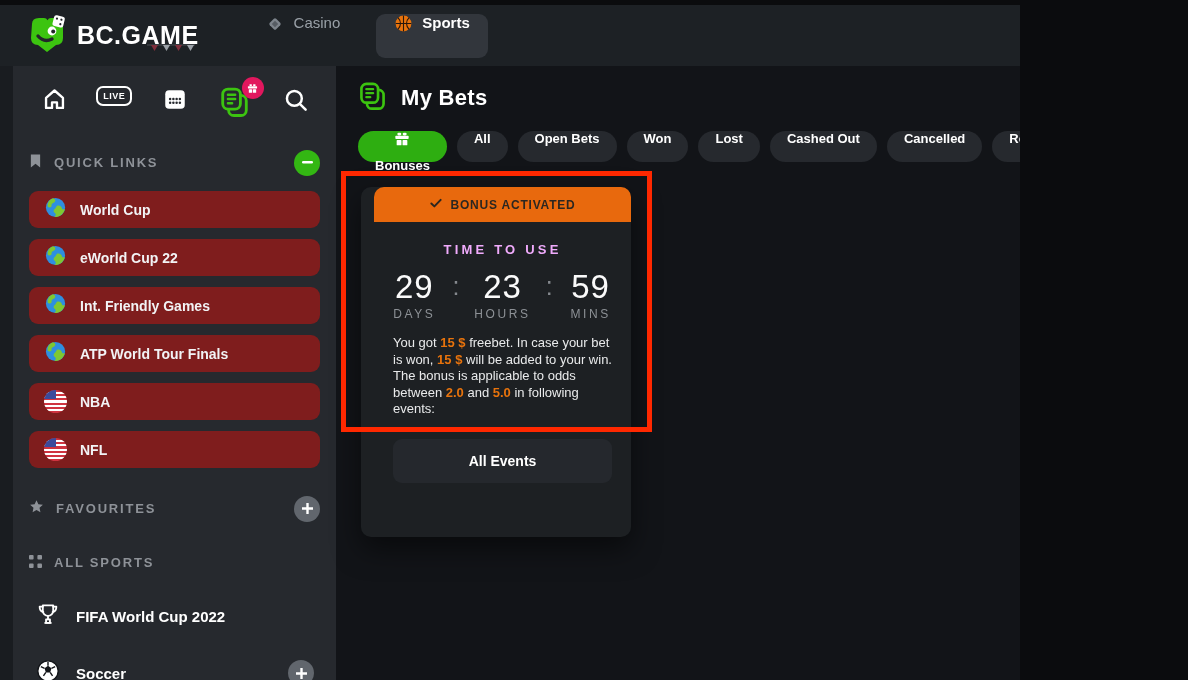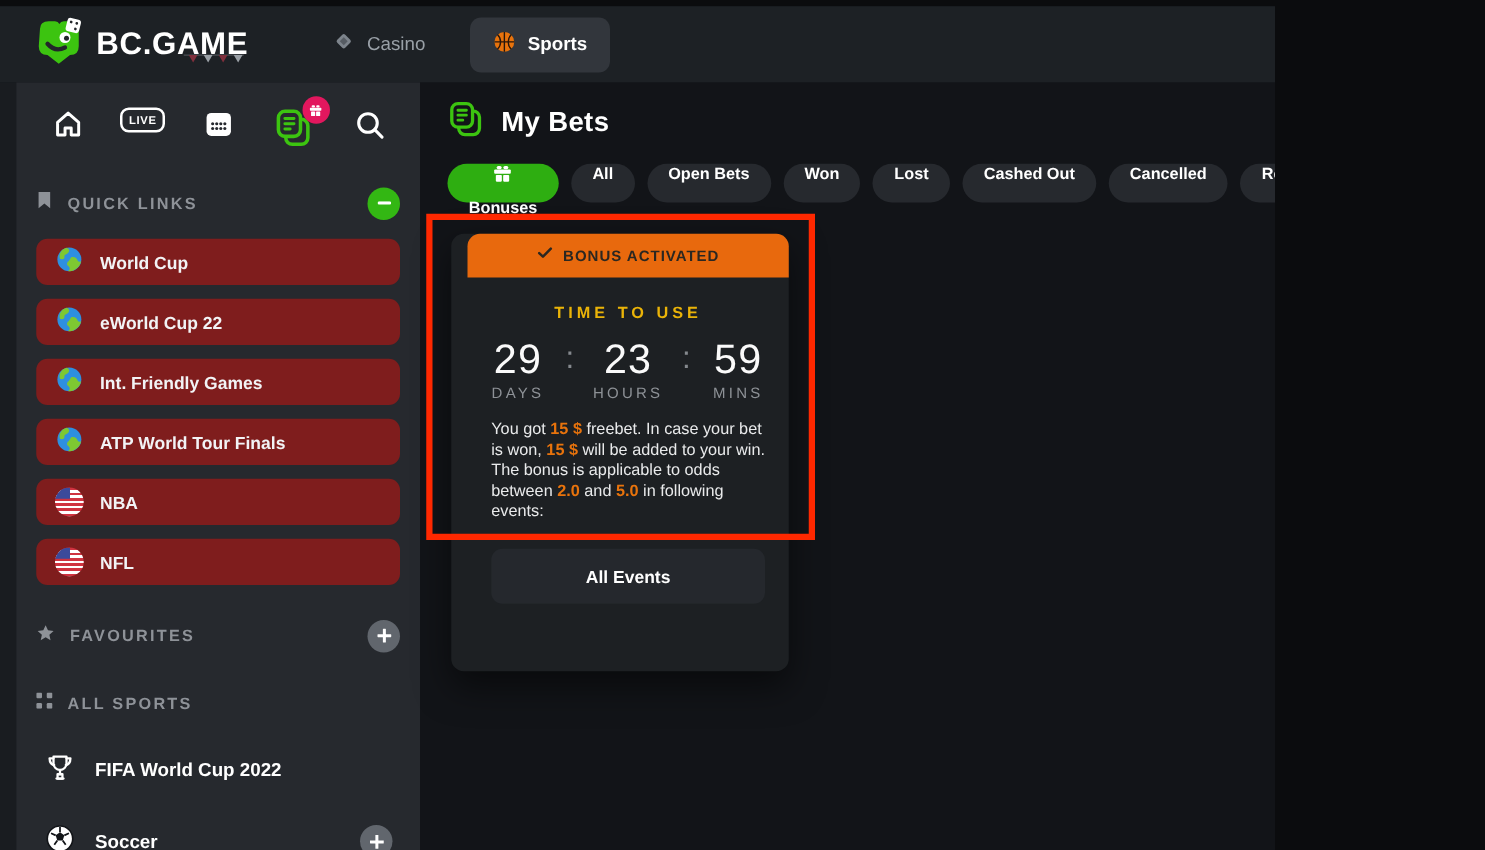--- a/index.html
+++ b/index.html
@@ -7,21 +7,21 @@
   body { font-family:"Liberation Sans", sans-serif; }
   .screen { position:relative; width:1020px; height:680px; background:#121418; overflow:hidden; }
 
   
   .top-strip { position:absolute; left:0; top:0; width:100%; height:5px; background:#0b0c0e; }
   .topbar { position:absolute; left:0; top:5px; width:100%; height:61px; background:#1d2125; display:flex; align-items:center; }
   .logo { display:flex; align-items:center; gap:9px; margin-left:26px; cursor:pointer; }
   .brand-wrap { position:relative; }
   .brand { color:#fff; font-size:25px; font-weight:700; letter-spacing:.5px; }
   .bunting { position:absolute; right:2px; bottom:-7px; }
-  .tab { display:flex; align-items:center; gap:9px; height:44px; padding:0 18px; border-radius:9px; cursor:pointer; }
+  .tab { display:flex; gap:9px; height:44px; padding:0 18px; border-radius:9px; cursor:pointer; }
   .tab-casino { margin-left:48px; }
   .tab-casino .tab-label { color:#99a0a7; font-size:15px; font-weight:400; }
   .tab-sports { margin-left:18px; background:#32363c; }
   .tab-sports .tab-label { color:#fff; font-size:15px; font-weight:700; }
 
   
   .left-strip { position:absolute; left:0; top:66px; width:13px; bottom:0; background:#191c20; }
   .sidebar { position:absolute; left:13px; top:66px; width:323px; bottom:0; background:#26292e; padding:0 16px; overflow:hidden; }
   .icon-row { margin-top:20px; display:flex; align-items:center; justify-content:space-between; padding:0 7px; height:36px; }
   .icon-btn { position:relative; display:flex; align-items:flex-start; justify-content:center; width:36px; height:36px; cursor:pointer; }
@@ -51,21 +51,21 @@
   .title-row { display:flex; align-items:center; gap:14px; height:32px; }
   .page-title { color:#fff; font-size:22px; font-weight:700; letter-spacing:.3px; }
   .chips { margin-top:17px; display:flex; gap:10px; }
   .chip { height:31px; padding:0 17px; border-radius:16px; background:#26292e; color:#fff; font-size:13px; font-weight:700; display:inline-flex; align-items:center; gap:8px; cursor:pointer; white-space:nowrap;flex-direction:column; }
   .chip-active { background:#2eae11; }
 
   
   .bonus-card { position:absolute; left:361px; top:187px; width:270px; height:350px; background:#1d2023; border-radius:10px; box-shadow:0 12px 28px rgba(0,0,0,.5);padding-left:13px; }
   .card-header { height:35px; background:#e8690d; border-radius:10px 10px 0 0; display:flex; align-items:center; justify-content:center; gap:7px; }
   .card-header-label { color:#2b2721; font-size:12px; font-weight:700; letter-spacing:.8px; }
-  .ttu { margin-top:20px; text-align:center; color:#eab308; font-size:13px; font-weight:700; letter-spacing:3.2px; }
+  .ttu { margin-top:20px; text-align:center; color:#f0abfc; font-size:13px; font-weight:700; letter-spacing:3.2px; }
   .countdown { margin-top:11px; display:flex; justify-content:center; align-items:flex-start; gap:15px; }
   .cd-col { text-align:center; min-width:46px; }
   .cd-num { color:#fafafa; font-size:33px; font-weight:500; letter-spacing:1px; line-height:38px; }
   .cd-label { margin-top:1px; color:#8d9196; font-size:12px; font-weight:500; letter-spacing:2.6px; }
   .cd-sep { color:#85898e; font-size:25px; line-height:36px; }
   .bonus-desc { margin:14px 19px 0; color:#e9eaeb; font-size:13px; line-height:16.5px; }
   .hl { color:#e8730c; font-weight:700; }
   .all-events-btn { margin:21px 19px 0; height:44px; background:#25282d; border-radius:9px; display:flex; align-items:center; justify-content:center; color:#fff; font-size:14px; font-weight:700; cursor:pointer; }
 
   

